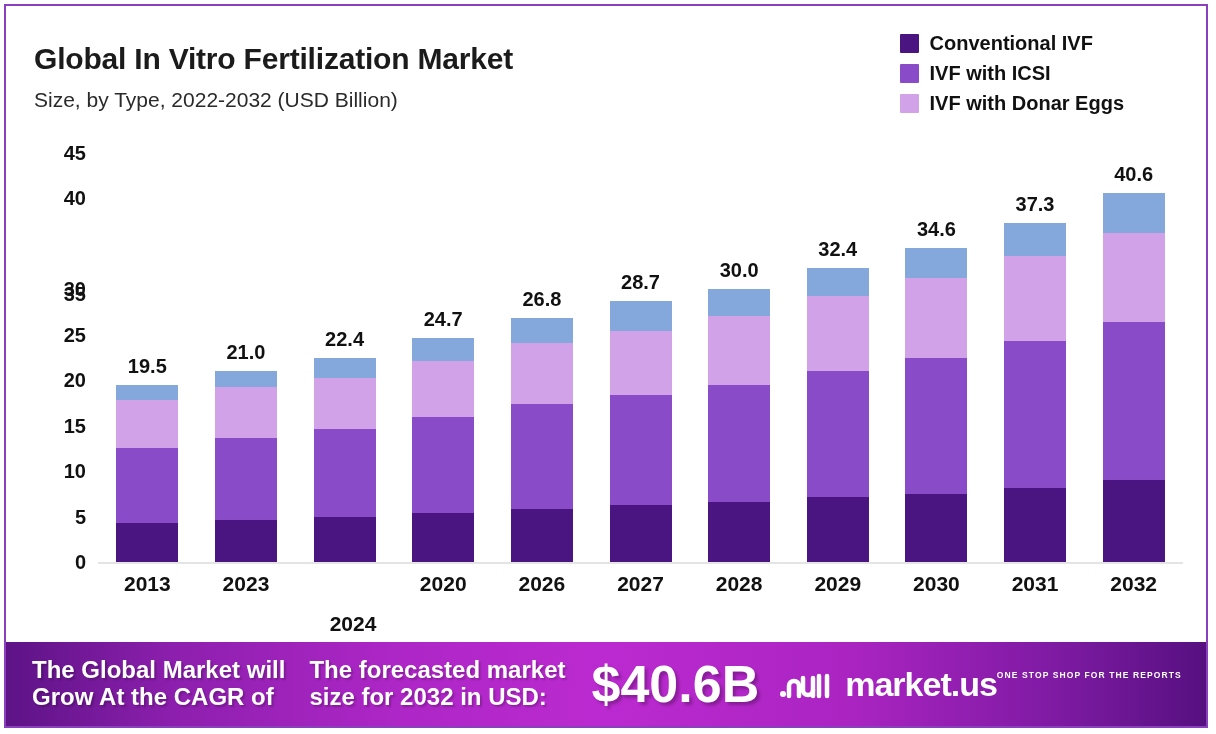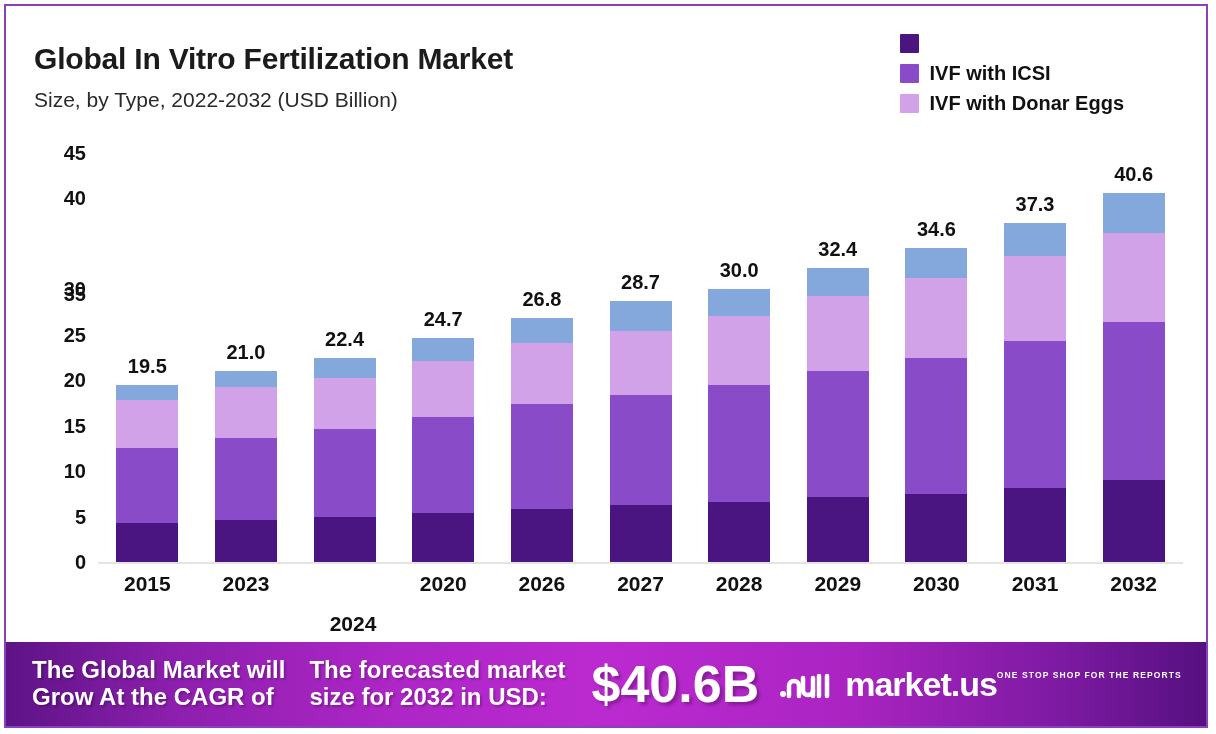--- a/index.html
+++ b/index.html
@@ -89,20 +89,21 @@
 <body>
 
 <div id="card">
 
   <div id="title">Global In Vitro Fertilization Market</div>
   <div id="subtitle">Size, by Type, 2022-2032 (USD Billion)</div>
 
   <div id="legend">
       <div class="lg-row">
         <span class="lg-sw" style="background: rgb(74, 21, 128);"></span>
+        <span class="lg-tx">Conventional IVF</span>
       </div>
       <div class="lg-row">
         <span class="lg-sw" style="background: rgb(138, 75, 200);"></span>
         <span class="lg-tx">IVF with ICSI</span>
       </div>
       <div class="lg-row">
         <span class="lg-sw" style="background: rgb(210, 162, 232);"></span>
         <span class="lg-tx">IVF with Donar Eggs</span>
       </div>
     </div>
@@ -213,21 +214,21 @@
         <path d="M40 12 V32" stroke="#fff" stroke-width="4.5" fill="none" stroke-linecap="round"></path>
         <path d="M48 12 V32" stroke="#fff" stroke-width="4.5" fill="none" stroke-linecap="round"></path>
       </svg>
       <div id="logo-text-wrap">
         <div id="logo-name">market.us</div>
         <div id="logo-tag">ONE STOP SHOP FOR THE REPORTS</div>
       </div>
     </div>
   </div>
 
-<div class="xlabel" style="left: 91.3182px; width: 100px;">2015</div>
+<div class="xlabel" style="left: 91.3182px; width: 100px;">2013</div>
     <div class="xlabel" style="left: 189.955px; width: 100px;">2023</div>
     <div class="xlabel" style="left: 297px; width: 100px; margin-top: 40px;">2024</div>
     <div class="xlabel" style="left: 387.227px; width: 100px;">2020</div>
     <div class="xlabel" style="left: 485.864px; width: 100px;">2026</div>
     <div class="xlabel" style="left: 584.5px; width: 100px;">2027</div>
     <div class="xlabel" style="left: 683.136px; width: 100px;">2028</div>
     <div class="xlabel" style="left: 781.773px; width: 100px;">2029</div>
     <div class="xlabel" style="left: 880.409px; width: 100px;">2030</div>
     <div class="xlabel" style="left: 979.045px; width: 100px;">2031</div>
     <div class="xlabel" style="left: 1077.68px; width: 100px;">2032</div>

